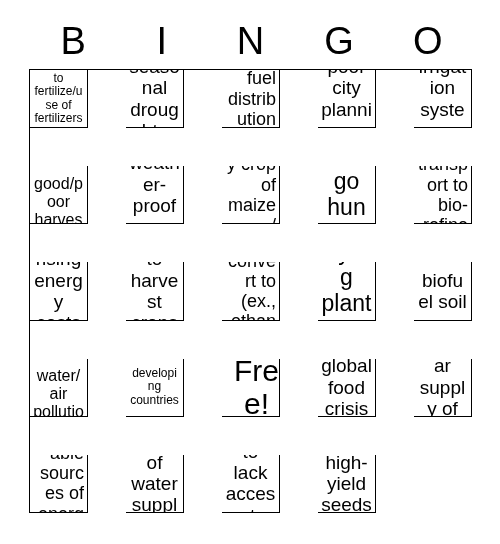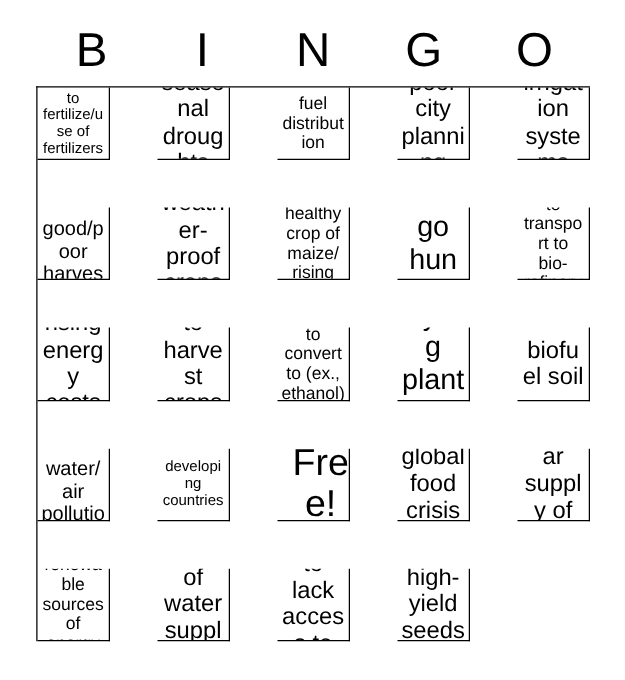--- a/index.html
+++ b/index.html
@@ -64,21 +64,21 @@
     padding: 2px 3px;
     overflow: hidden;
   }
   .cell span {
     display: block;
     width: 100%;
     line-height: 1.12;
     word-wrap: break-word;
   }
   .fs-xs span { font-size: 12px; }
-  .fs-sm span { font-size: 14px; }
+  .fs-sm span { font-size: 18px; text-align: right; }
   .fs-md span { font-size: 16px; margin-top: 32px; }
   .fs-lg span { font-size: 19px; text-align: center; }
   .fs-xl span { font-size: 23px; text-align: center; }
   .fs-xxl span { font-size: 30px; margin-left: 12px; }
 </style>
 </head>
 <body>
 
 <div class="card">
 

